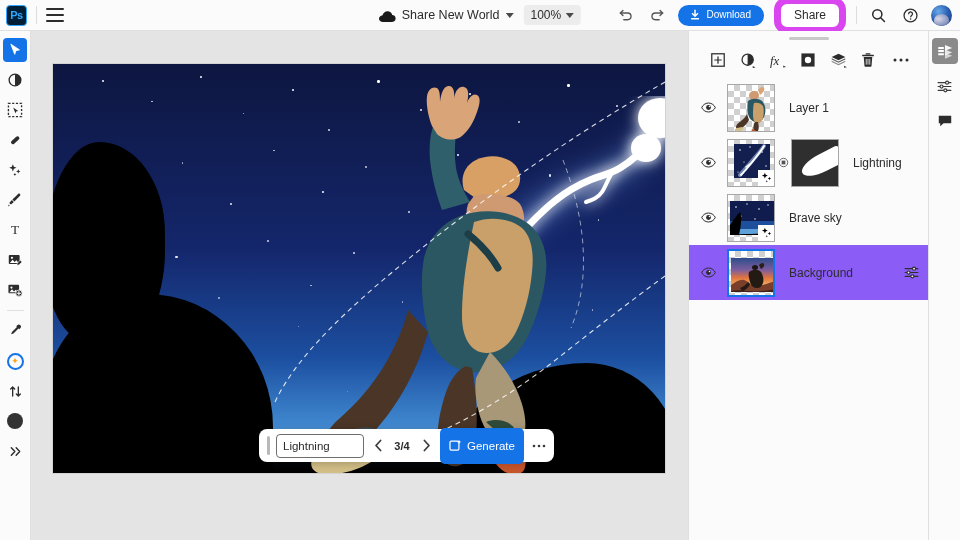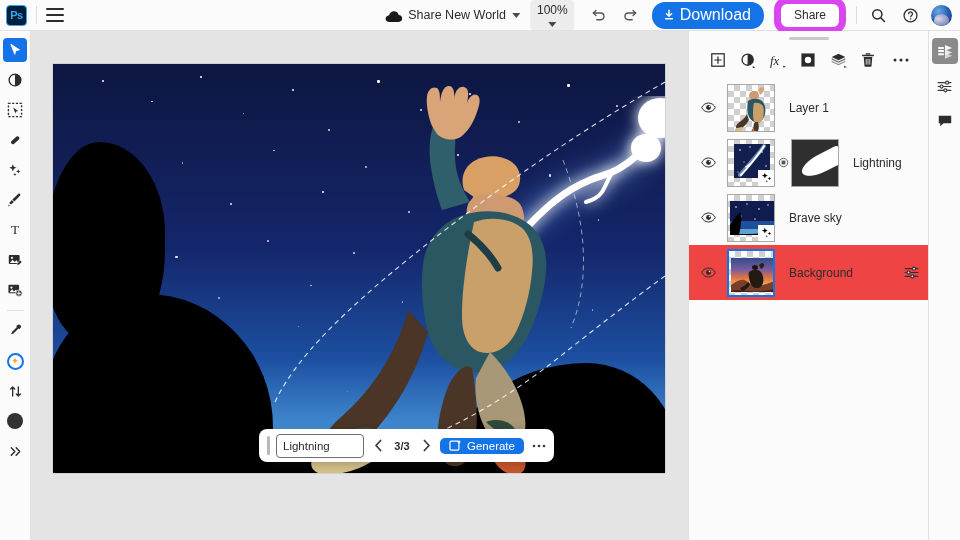--- a/index.html
+++ b/index.html
@@ -37,33 +37,33 @@
     position: absolute; left: 50%; transform: translateX(-50%);
     display: flex; align-items: center; gap: 6px; height: 31px;
   }
   .cloud-icon { width: 17px; height: 12px; position: relative; display:block; }
   .doc-title { font-size: 12.5px; color: #2c2c2c; }
   .chev { width: 0; height: 0; border-left: 4px solid transparent;
     border-right: 4px solid transparent; border-top: 5px solid #4a4a4a; }
   .zoom-pill {
     display: flex; align-items: center; gap: 5px;
     background: #ececec; border-radius: 4px; padding: 3px 7px;
-    font-size: 12px; cursor: pointer; margin-left: 4px; flex-direction: column;
+    font-size: 12px; cursor: pointer; margin-left: 4px;
   }
 
   .tb-right {
     position: absolute; right: 8px; display: flex; align-items: center; gap: 10px;
     height: 31px;
   }
   .icon-btn { width: 22px; height: 22px; display: flex; align-items: center;
     justify-content: center; cursor: pointer; color: #4a4a4a; }
   .btn-download {
     display: flex; align-items: center; gap: 5px;
     background: #1473e6; color: #fff; border-radius: 13px;
-    padding: 4px 13px 5px 11px; font-size: 16px; cursor: pointer;
+    padding: 4px 13px 5px 11px; font-size: 10px; cursor: pointer;
     border: none; font-family: "Liberation Sans", sans-serif;
   }
   .btn-share {
     background: #fff; border: 7px solid #d946ef; border-radius: 13px;
     padding: 4px 13px 5px; font-size: 12px; cursor: pointer; color: #2c2c2c;
     font-family: "Liberation Sans", sans-serif;
   }
   .tb-sep { width: 1px; height: 18px; background: #dcdcdc; }
   .avatar {
     width: 21px; height: 21px; border-radius: 50%; cursor: pointer;
@@ -156,21 +156,21 @@
     width: 88px; height: 24px; border: 1px solid #6e6e6e; border-radius: 4px;
     font-size: 11.5px; padding: 0 6px; color: #2c2c2c; outline: none;
     background: #fff; font-family: "Liberation Sans", sans-serif;
   }
   .nav-arrow { width: 16px; height: 22px; display:flex; align-items:center;
     justify-content:center; cursor:pointer; color:#3a3a3a; font-size: 12px; }
   .page-count { font-size: 11px; font-weight: bold; color: #2c2c2c; min-width: 20px;
     text-align: center; }
   .btn-generate {
     display: flex; align-items: center; gap: 5px; background: #1473e6;
-    color: #fff; border: none; border-radius: 5px; height: 16px;
+    color: #fff; border: none; border-radius: 5px; height: 36px;
     padding: 0 9px; font-size: 11.5px; cursor: pointer;
     font-family: "Liberation Sans", sans-serif;
   }
   .dots-btn { width: 18px; height: 22px; display:flex; align-items:center;
     justify-content:center; cursor:pointer; color:#3a3a3a; letter-spacing:1px;
     font-size: 13px; }
 
   
   .panel {
     position: absolute; top: 31px; left: 688px; width: 240px; height: 509px;
@@ -183,21 +183,21 @@
     display: flex; align-items: center; padding: 8px 12px 0 14px; gap: 0;
   }
   .pa-btn { width: 30px; height: 24px; display: flex; align-items: center;
     justify-content: center; cursor: pointer; color: #404040; position: relative; }
   .pa-spacer { flex: 1; }
 
   .layer-row {
     position: relative; display: flex; align-items: center;
     height: 55px; padding-left: 0; cursor: pointer;
   }
-  .layer-row.selected { background: #ef4444; }
+  .layer-row.selected { background: #8b5cf6; }
   .eye { width: 38px; display: flex; align-items: center; justify-content: center;
     cursor: pointer; }
   .thumb {
     width: 48px; height: 48px; border: 1px solid #a8a8a8; position: relative;
     overflow: hidden; flex: none;
     background-image:
       linear-gradient(45deg, #d0d0d0 25%, transparent 25%, transparent 75%, #d0d0d0 75%),
       linear-gradient(45deg, #d0d0d0 25%, #fff 25%, #fff 75%, #d0d0d0 75%);
     background-size: 12px 12px; background-position: 0 0, 6px 6px;
   }
@@ -529,21 +529,21 @@
       </svg>
 
       <div class="genbar">
         <div class="grip"></div>
         <input class="prompt-input" type="text" value="Lightning" style="">
         <div class="nav-arrow">
           <svg width="9" height="13" viewBox="0 0 9 13" fill="none" stroke="#3a3a3a" stroke-width="1.7" stroke-linecap="round" stroke-linejoin="round">
             <path d="M6.6 1.5L2 6.5l4.6 5"></path>
           </svg>
         </div>
-        <div class="page-count">3/3</div>
+        <div class="page-count">3/4</div>
         <div class="nav-arrow">
           <svg width="9" height="13" viewBox="0 0 9 13" fill="none" stroke="#3a3a3a" stroke-width="1.7" stroke-linecap="round" stroke-linejoin="round">
             <path d="M2.4 1.5L7 6.5l-4.6 5"></path>
           </svg>
         </div>
         <button class="btn-generate">
           <svg width="13" height="13" viewBox="0 0 16 16">
             <rect x="1.2" y="2.6" width="11" height="11" rx="1.6" fill="none" stroke="#fff" stroke-width="1.5"></rect>
             <path d="M12.4 1l.75 1.9 1.9.75-1.9.75-.75 1.9-.75-1.9-1.9-.75 1.9-.75z" fill="#fff"></path>
           </svg>

